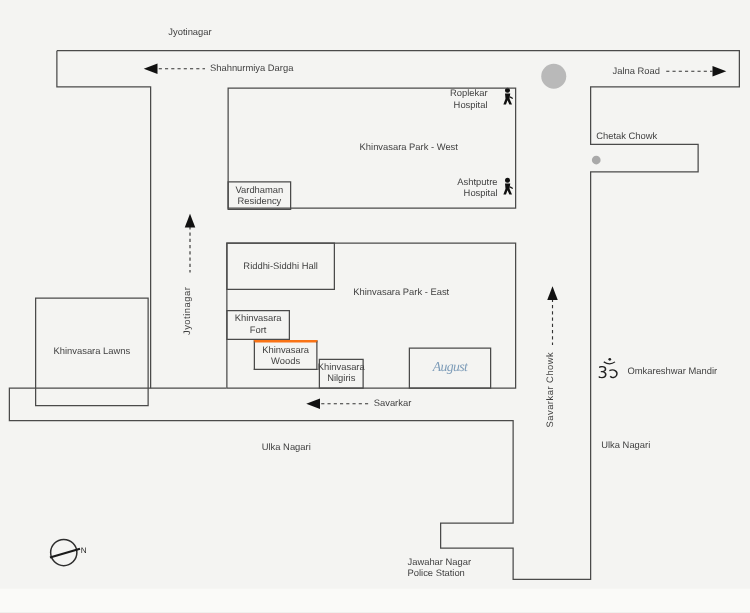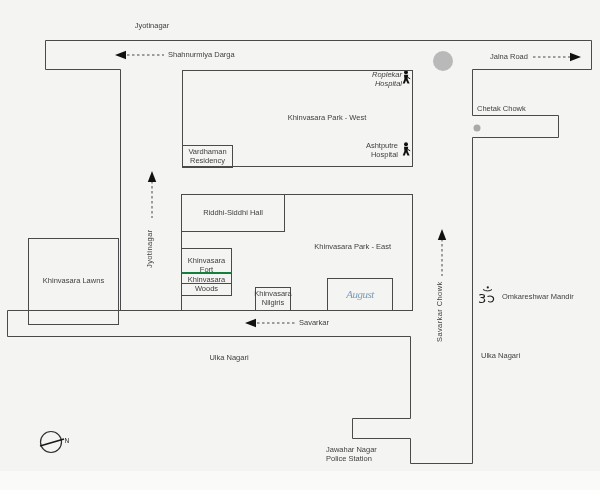--- a/index.html
+++ b/index.html
@@ -10,21 +10,21 @@
     color:#3f3f3f;
   }
   .bottom-strip { position:absolute; left:0; top:471px; width:600px; height:19px; background:#fafaf8; }
   svg.overlay { position:absolute; left:0; top:0; z-index:1; }
   .box {
     position:absolute; z-index:2; box-sizing:border-box;
     border:1px solid #4a4a4a; background:transparent;
     display:flex; align-items:center; justify-content:center;
     text-align:center; font-size:7.5px; line-height:1.15; color:#3f3f3f;
   }
-  .box.thicktop { border-top:2px solid #15803d; }
+  .box.thicktop { border-top:2px solid #f97316;margin-left:22px; }
   .lbl {
     position:absolute; z-index:3; font-size:7.5px; line-height:1.15;
     color:#3f3f3f; white-space:nowrap;
   }
   .lbl.wrap { white-space:normal; }
   .lbl.c { text-align:center; }
   .lbl.r { text-align:right; }
   .vlbl {
     position:absolute; z-index:3; font-size:7.5px; color:#3f3f3f;
     writing-mode:vertical-rl; transform:rotate(180deg); letter-spacing:0.4px;
@@ -93,49 +93,49 @@
       <path d="M40,446 L64,439" stroke="#1a1a1a" stroke-width="1.8"></path>
       <text x="64.5" y="442.5" font-size="6.5" fill="#222" font-family="Liberation Sans, sans-serif">N</text>
     </g>
   </svg>
 
   <div class="box" style="left:182px; top:70px;  width:231px; height:97px;"></div>
   <div class="box" style="left:181px; top:194px; width:232px; height:117px;"></div>
   <div class="box" style="left:28px;  top:223px; width:91px;  height:87px;margin-top:15px;">
       <span>Khinvasara Lawns</span>
     </div>
-  <div class="box" style="left:181px; top:194px; width:104px;  height:38px;">
+  <div class="box" style="left:181px; top:194px; width:87px;  height:38px;">
       <span>Riddhi-Siddhi Hall</span>
     </div>
   <div class="box" style="left:182px; top:145px; width:51px;  height:23px;">
       <span class="wrap">Vardhaman Residency</span>
     </div>
-  <div class="box" style="left:181px; top:248px; width:51px;  height:36px;">
+  <div class="box" style="left:181px; top:248px; width:51px;  height:24px;">
       <span class="wrap">Khinvasara Fort</span>
     </div>
   <div class="box thicktop" style="left:181px; top:272px; width:51px; height:24px;">
       <span class="wrap">Khinvasara Woods</span>
     </div>
   <div class="box" style="left:255px; top:287px; width:36px;  height:24px;text-align:center;">
       <span class="wrap">Khinvasara Nilgiris</span>
     </div>
   <div class="box" style="left:327px; top:278px; width:66px;  height:33px;">
       <span class="script">August</span>
     </div>
 
   <div class="lbl c" style="left:257px; top:114px; width:140px;">Khinvasara Park - West</div>
-  <div class="lbl c" style="left:251px; top:243px; width:140px;text-align:right;">Khinvasara Park - East</div>
+  <div class="lbl c" style="left:251px; top:230px; width:140px;">Khinvasara Park - East</div>
 
   <div class="lbl c" style="left:102px; top:22px;  width:100px;">Jyotinagar</div>
   <div class="lbl" style="left:168px; top:51px;">Shahnurmiya Darga</div>
   <div class="lbl" style="left:490px; top:53px;">Jalna Road</div>
   <div class="lbl" style="left:477px; top:105px;">Chetak Chowk</div>
   <div class="lbl" style="left:299px; top:319px;">Savarkar</div>
   <div class="lbl c" style="left:194px; top:354px; width:70px;">Ulka Nagari</div>
   <div class="lbl" style="left:481px; top:352px;">Ulka Nagari</div>
   <div class="vlbl" style="left:145px; top:220px; height:48px;">Jyotinagar</div>
   <div class="vlbl" style="left:435px; top:278px; height:64px;">Savarkar Chowk</div>
 
-  <div class="lbl r wrap" style="left:362px; top:71px;  width:40px;font-style:italic;">Roplekar Hospital</div>
+  <div class="lbl r wrap" style="left:350px; top:71px;  width:40px;">Roplekar Hospital</div>
   <div class="lbl r wrap" style="left:355px; top:142px; width:43px;">Ashtputre Hospital</div>
   <div class="lbl" style="left:502px; top:293px;">Omkareshwar Mandir</div>
   <div class="lbl wrap" style="left:326px; top:446px; width:54px;">Jawahar Nagar Police Station</div>
 </div>
 
 </body></html>

